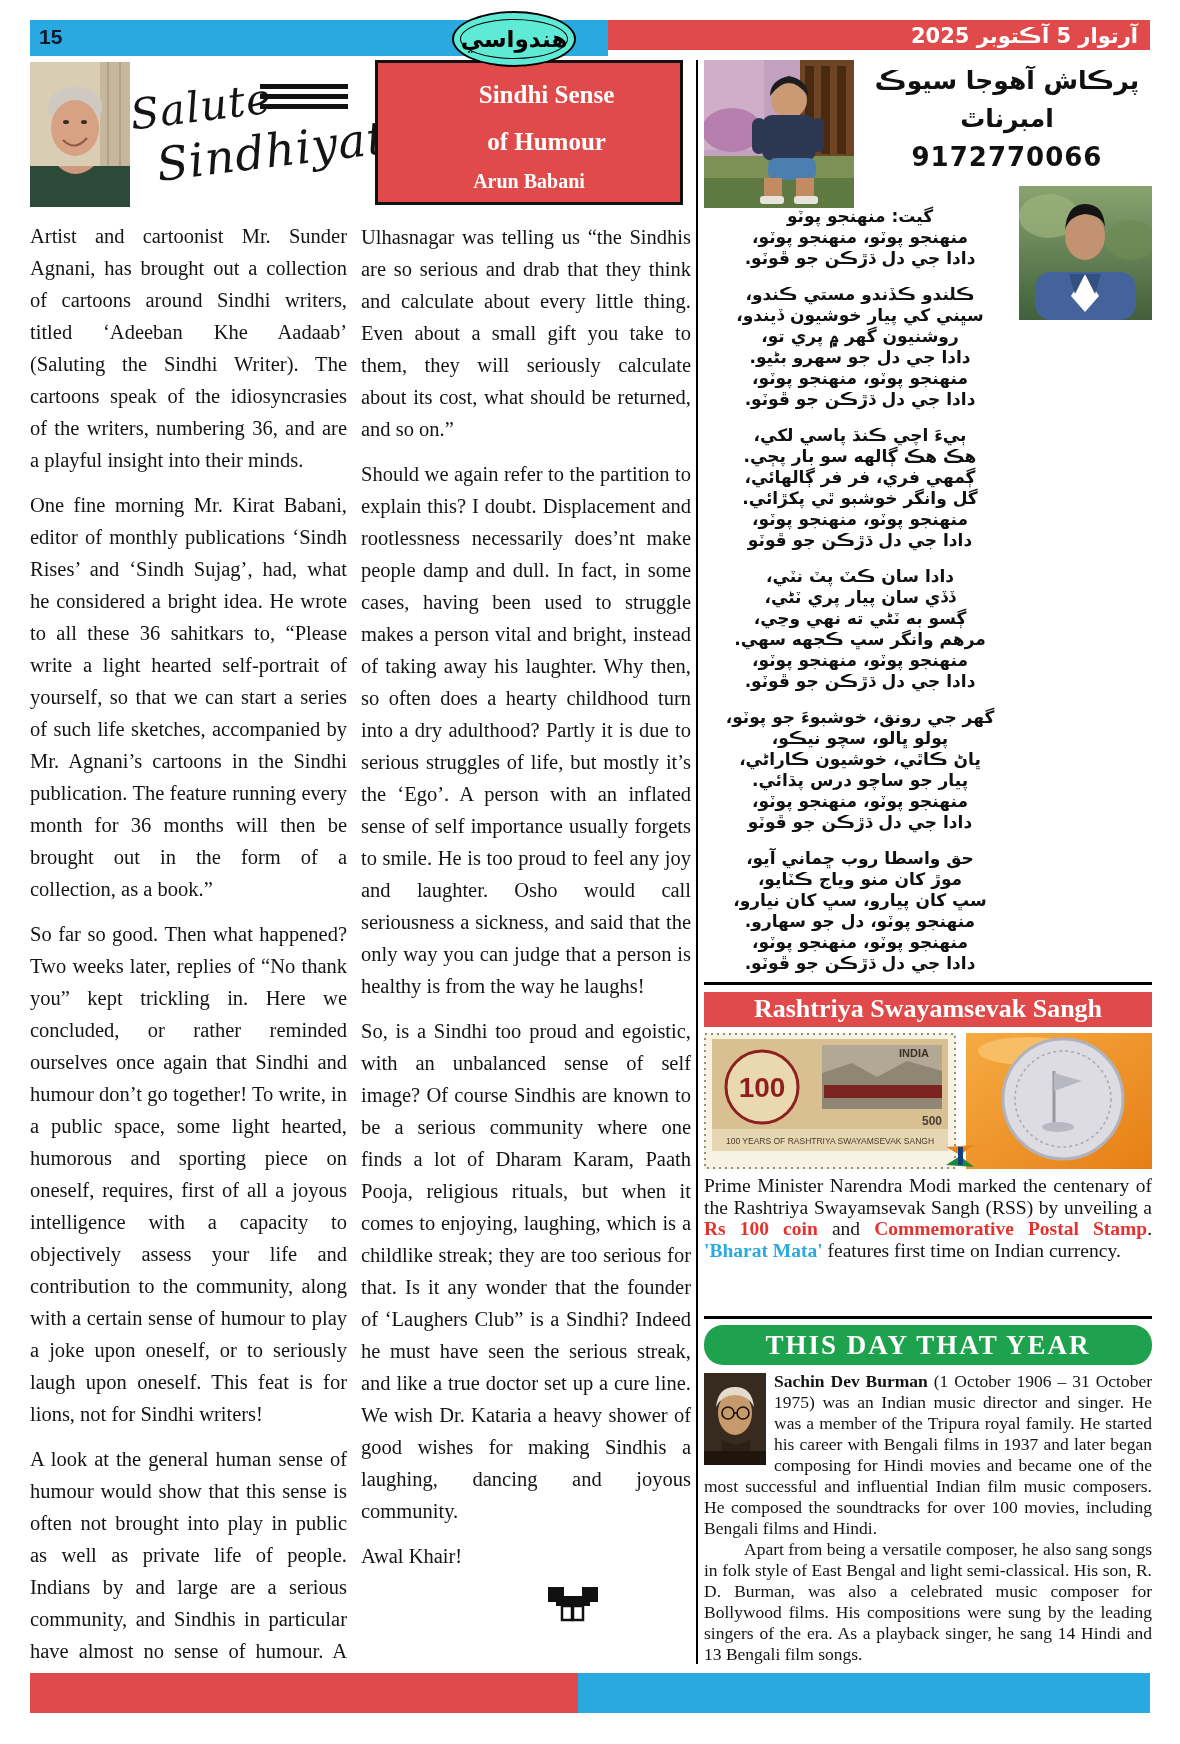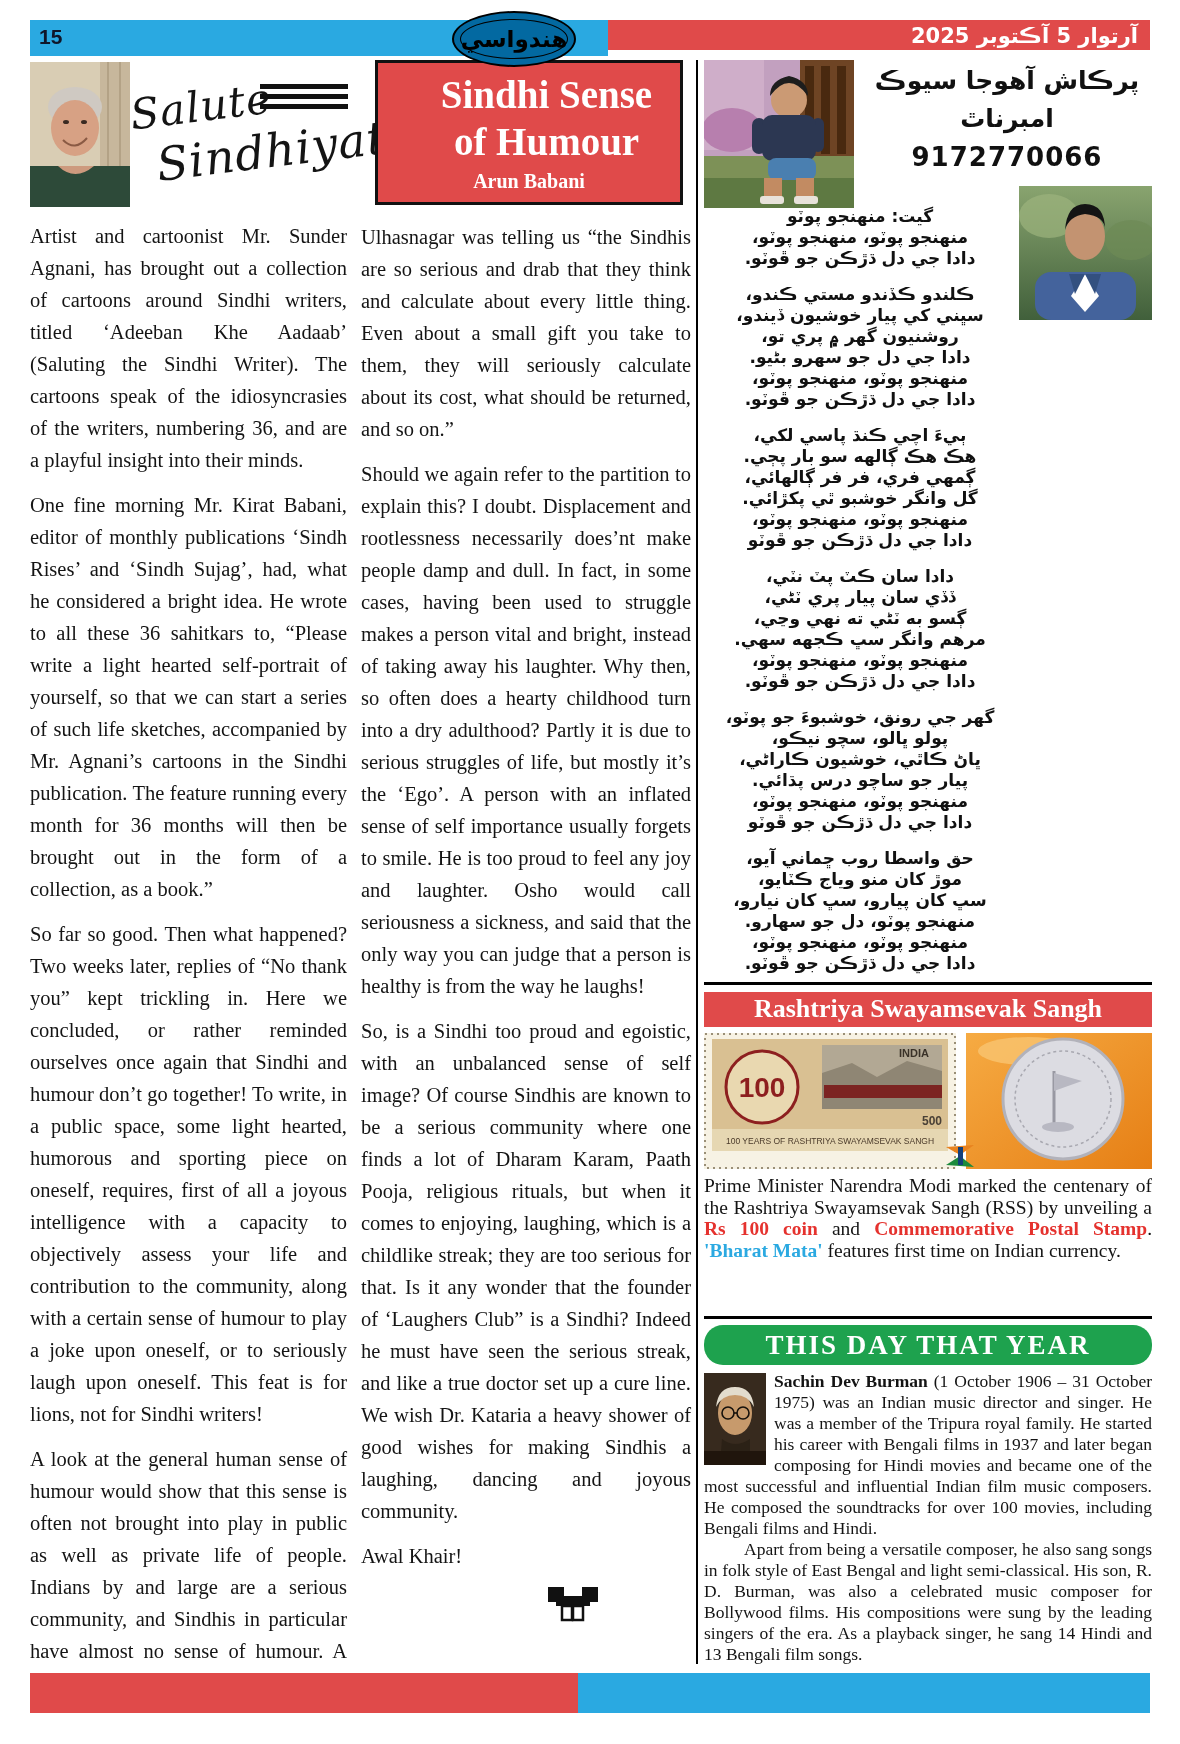--- a/index.html
+++ b/index.html
@@ -7,21 +7,21 @@
     width:1180px;height:1744px;position:relative;background:#ffffff;
     font-family:"Liberation Serif","DejaVu Serif",serif;color:#141414;
     overflow:hidden;
   }
   
   .topbar-blue{position:absolute;left:30px;top:20px;width:578px;height:36px;background:#2AA9E1;}
   .page-num{position:absolute;left:9px;top:5px;color:#0f172a;font:bold 21px "Liberation Sans",sans-serif;}
   .topbar-red{position:absolute;left:608px;top:20px;width:542px;height:30px;background:#E04A4A;}
   .date-txt{position:absolute;right:12px;top:4px;color:#fff;direction:rtl;
     font:bold 21px "DejaVu Sans",sans-serif;}
-  .masthead{position:absolute;left:452px;top:11px;width:120px;height:52px;background:#0369a1;
+  .masthead{position:absolute;left:452px;top:11px;width:120px;height:52px;background:#5eead4;
     border:2px solid #000;border-radius:50%;display:flex;align-items:center;justify-content:center;z-index:5;}
   .masthead-inner{width:106px;height:38px;border:1.5px solid #000;border-radius:50%;
     display:flex;align-items:center;justify-content:center;
     font:bold 23px "DejaVu Sans",sans-serif;color:#000;}
   
   .col-left{position:absolute;left:30px;top:60px;width:317px;}
   .col-mid{position:absolute;left:361px;top:60px;width:330px;}
   .col-right{position:absolute;left:704px;top:60px;width:448px;height:1614px;}
   .vline{position:absolute;left:696px;top:60px;width:2px;height:1604px;background:#000;}
   .body-text p{margin:0 0 13px;font-size:20.5px;line-height:32px;text-align:justify;}
@@ -30,21 +30,21 @@
   .logo-photo{position:absolute;left:0;top:2px;}
   .salute{position:absolute;left:100px;top:22px;font-family:"DejaVu Serif",serif;
     font-style:italic;font-size:42px;transform:rotate(-7deg);letter-spacing:1px;}
   .salute-lines{position:absolute;left:230px;top:24px;width:88px;}
   .salute-lines div{height:5px;background:#111;margin-bottom:5px;}
   .sindhiyat{position:absolute;left:126px;top:64px;font-family:"DejaVu Serif",serif;
     font-style:italic;font-size:46px;transform:rotate(-7deg);letter-spacing:1px;}
   
   .title-box{margin:0 0 16px 14px;width:302px;border:3px solid #111;background:#E04A4A;
     color:#fff;text-align:center;padding:8px 0 9px;}
-  .title-box .t{font-size:39px;font-weight:bold;line-height:47px;padding-left:35px;}
+  .title-box .t{font-size:25px;font-weight:bold;line-height:47px;padding-left:35px;}
   .title-box .a{font-size:20px;font-weight:bold;margin-top:5px;}
   .end-mark{margin:2px 0 0 185px;}
   
   .child-photo{position:absolute;left:0;top:0;}
   .rc-ad{position:absolute;left:158px;top:2px;width:290px;text-align:center;direction:rtl;
     font-family:"DejaVu Sans",sans-serif;font-weight:bold;color:#111;}
   .rc-ad .l1,.rc-ad .l2{font-size:25px;line-height:38px;}
   .rc-ad .phone{font-size:26px;direction:ltr;margin-top:4px;letter-spacing:1px;}
   .suit-photo{position:absolute;right:0;top:126px;}
   .poem{position:absolute;left:0;top:146px;width:312px;text-align:center;direction:rtl;

